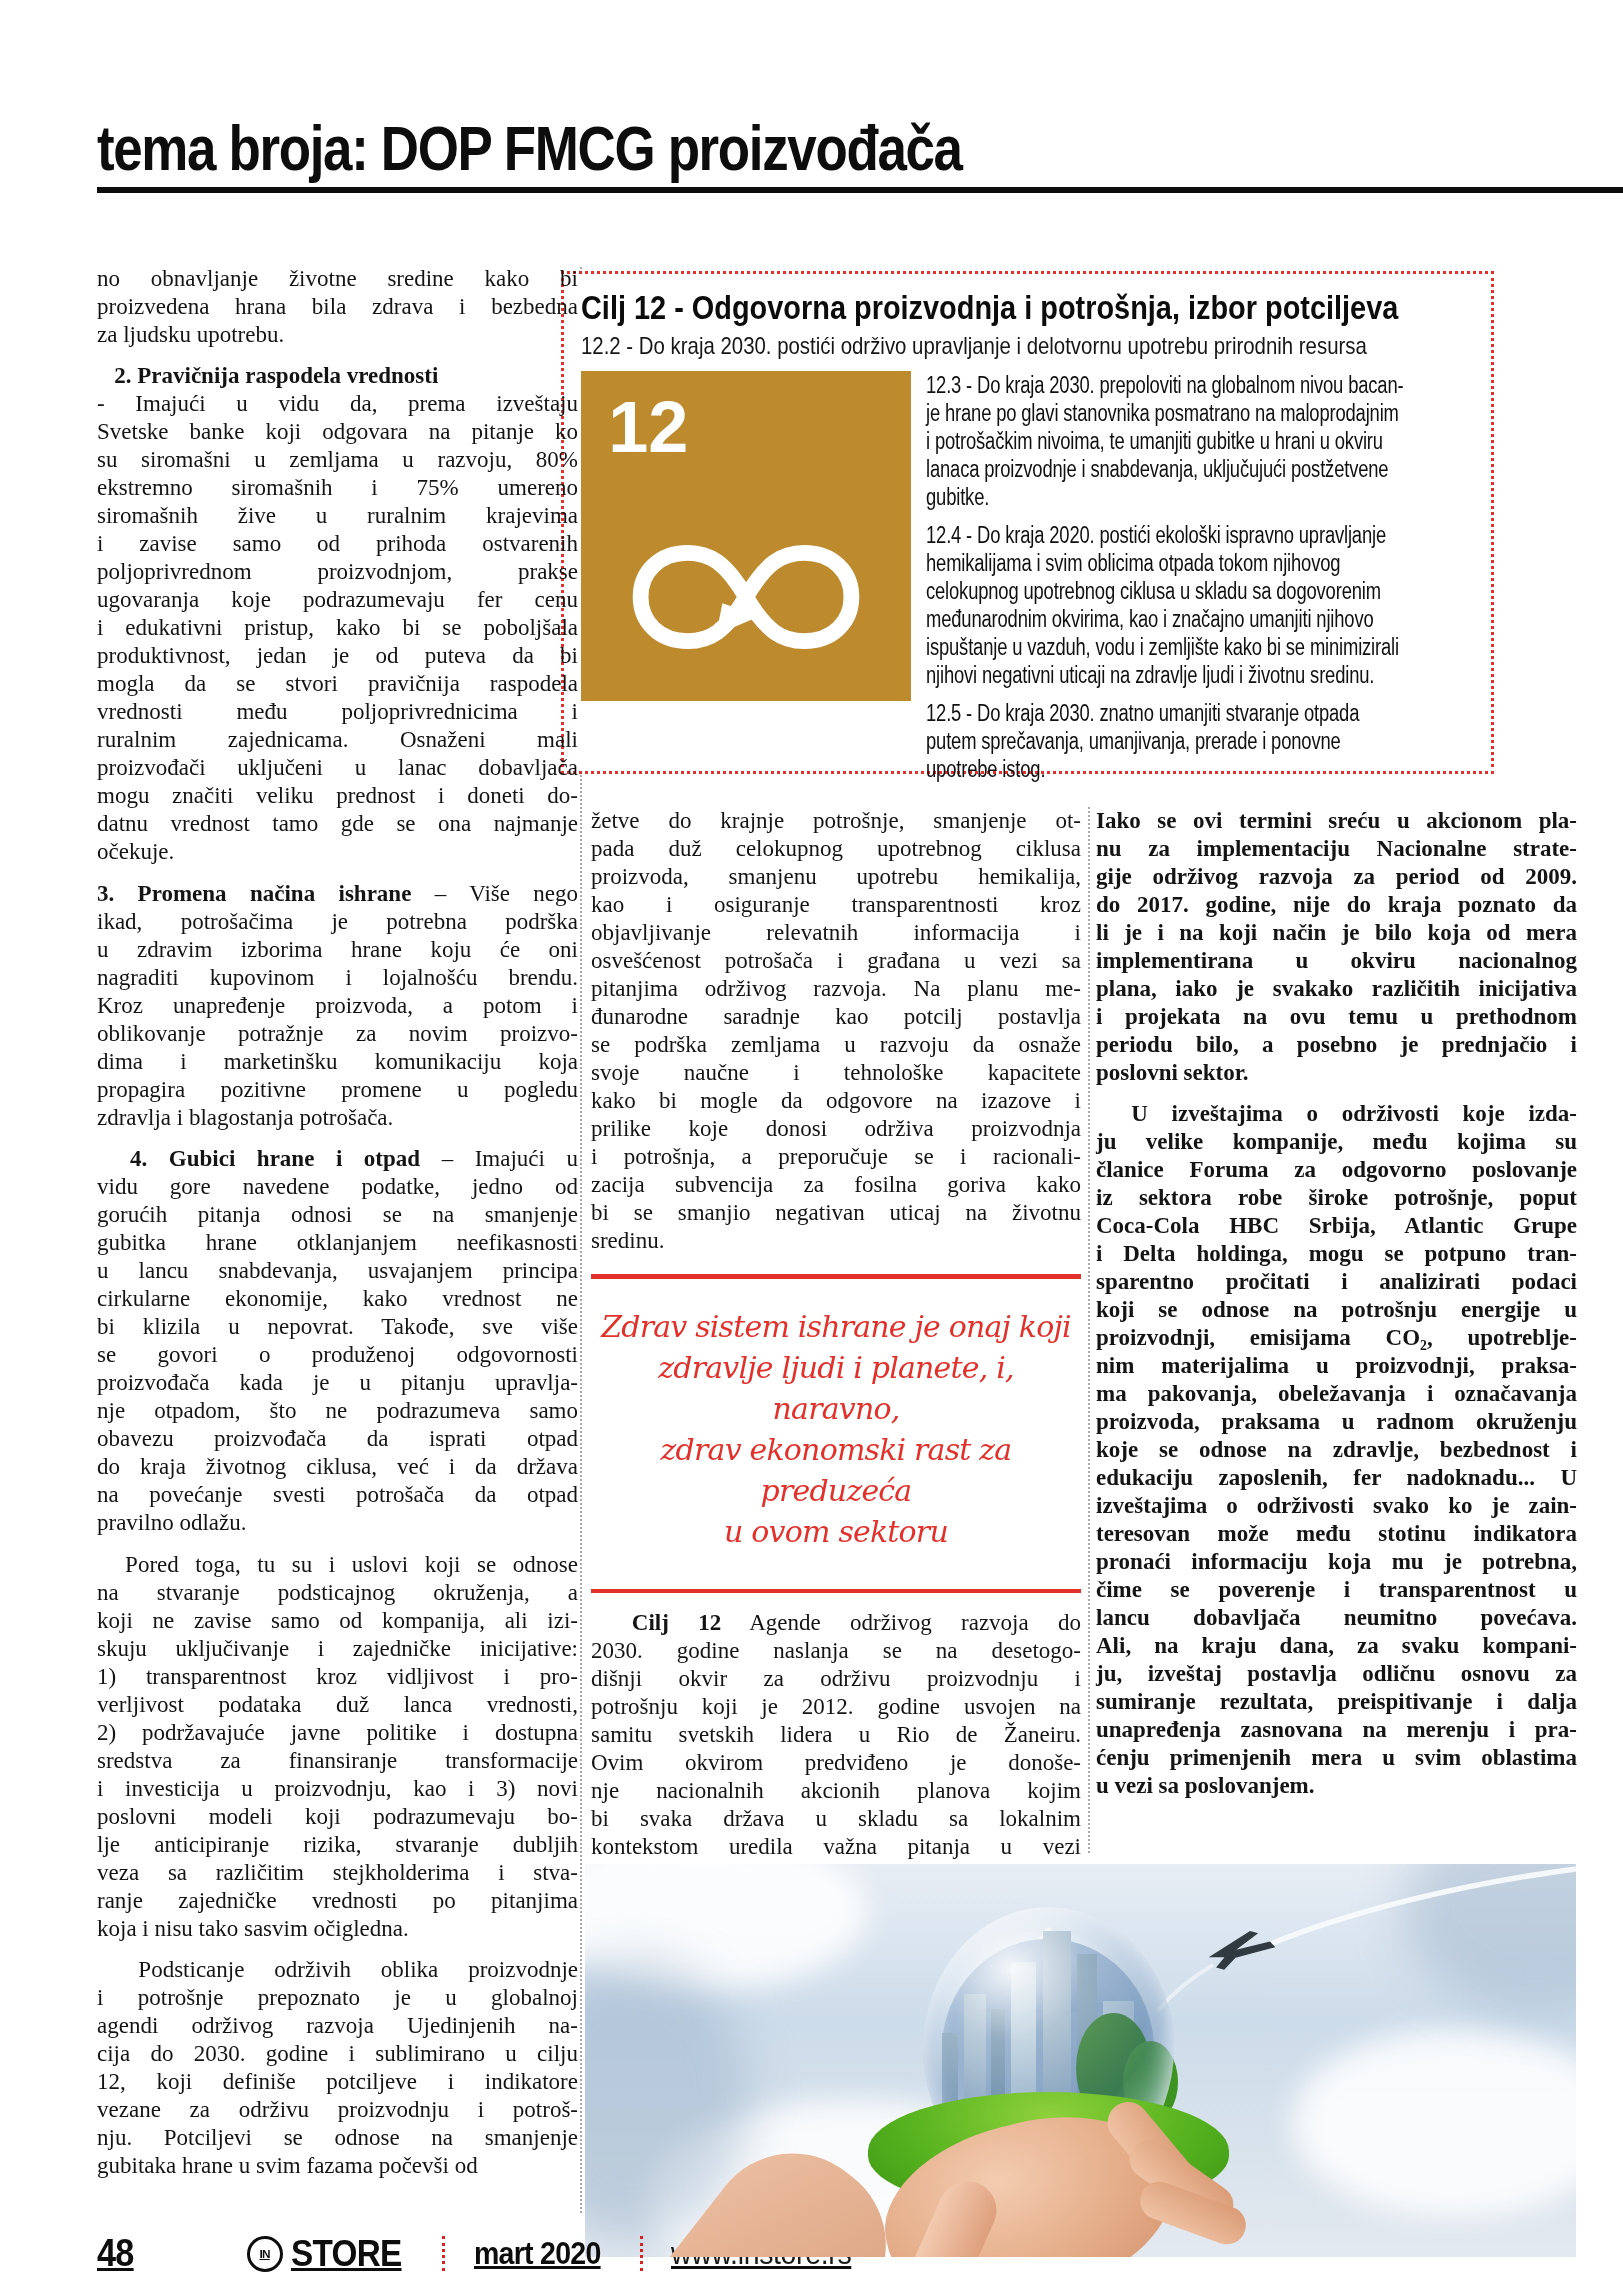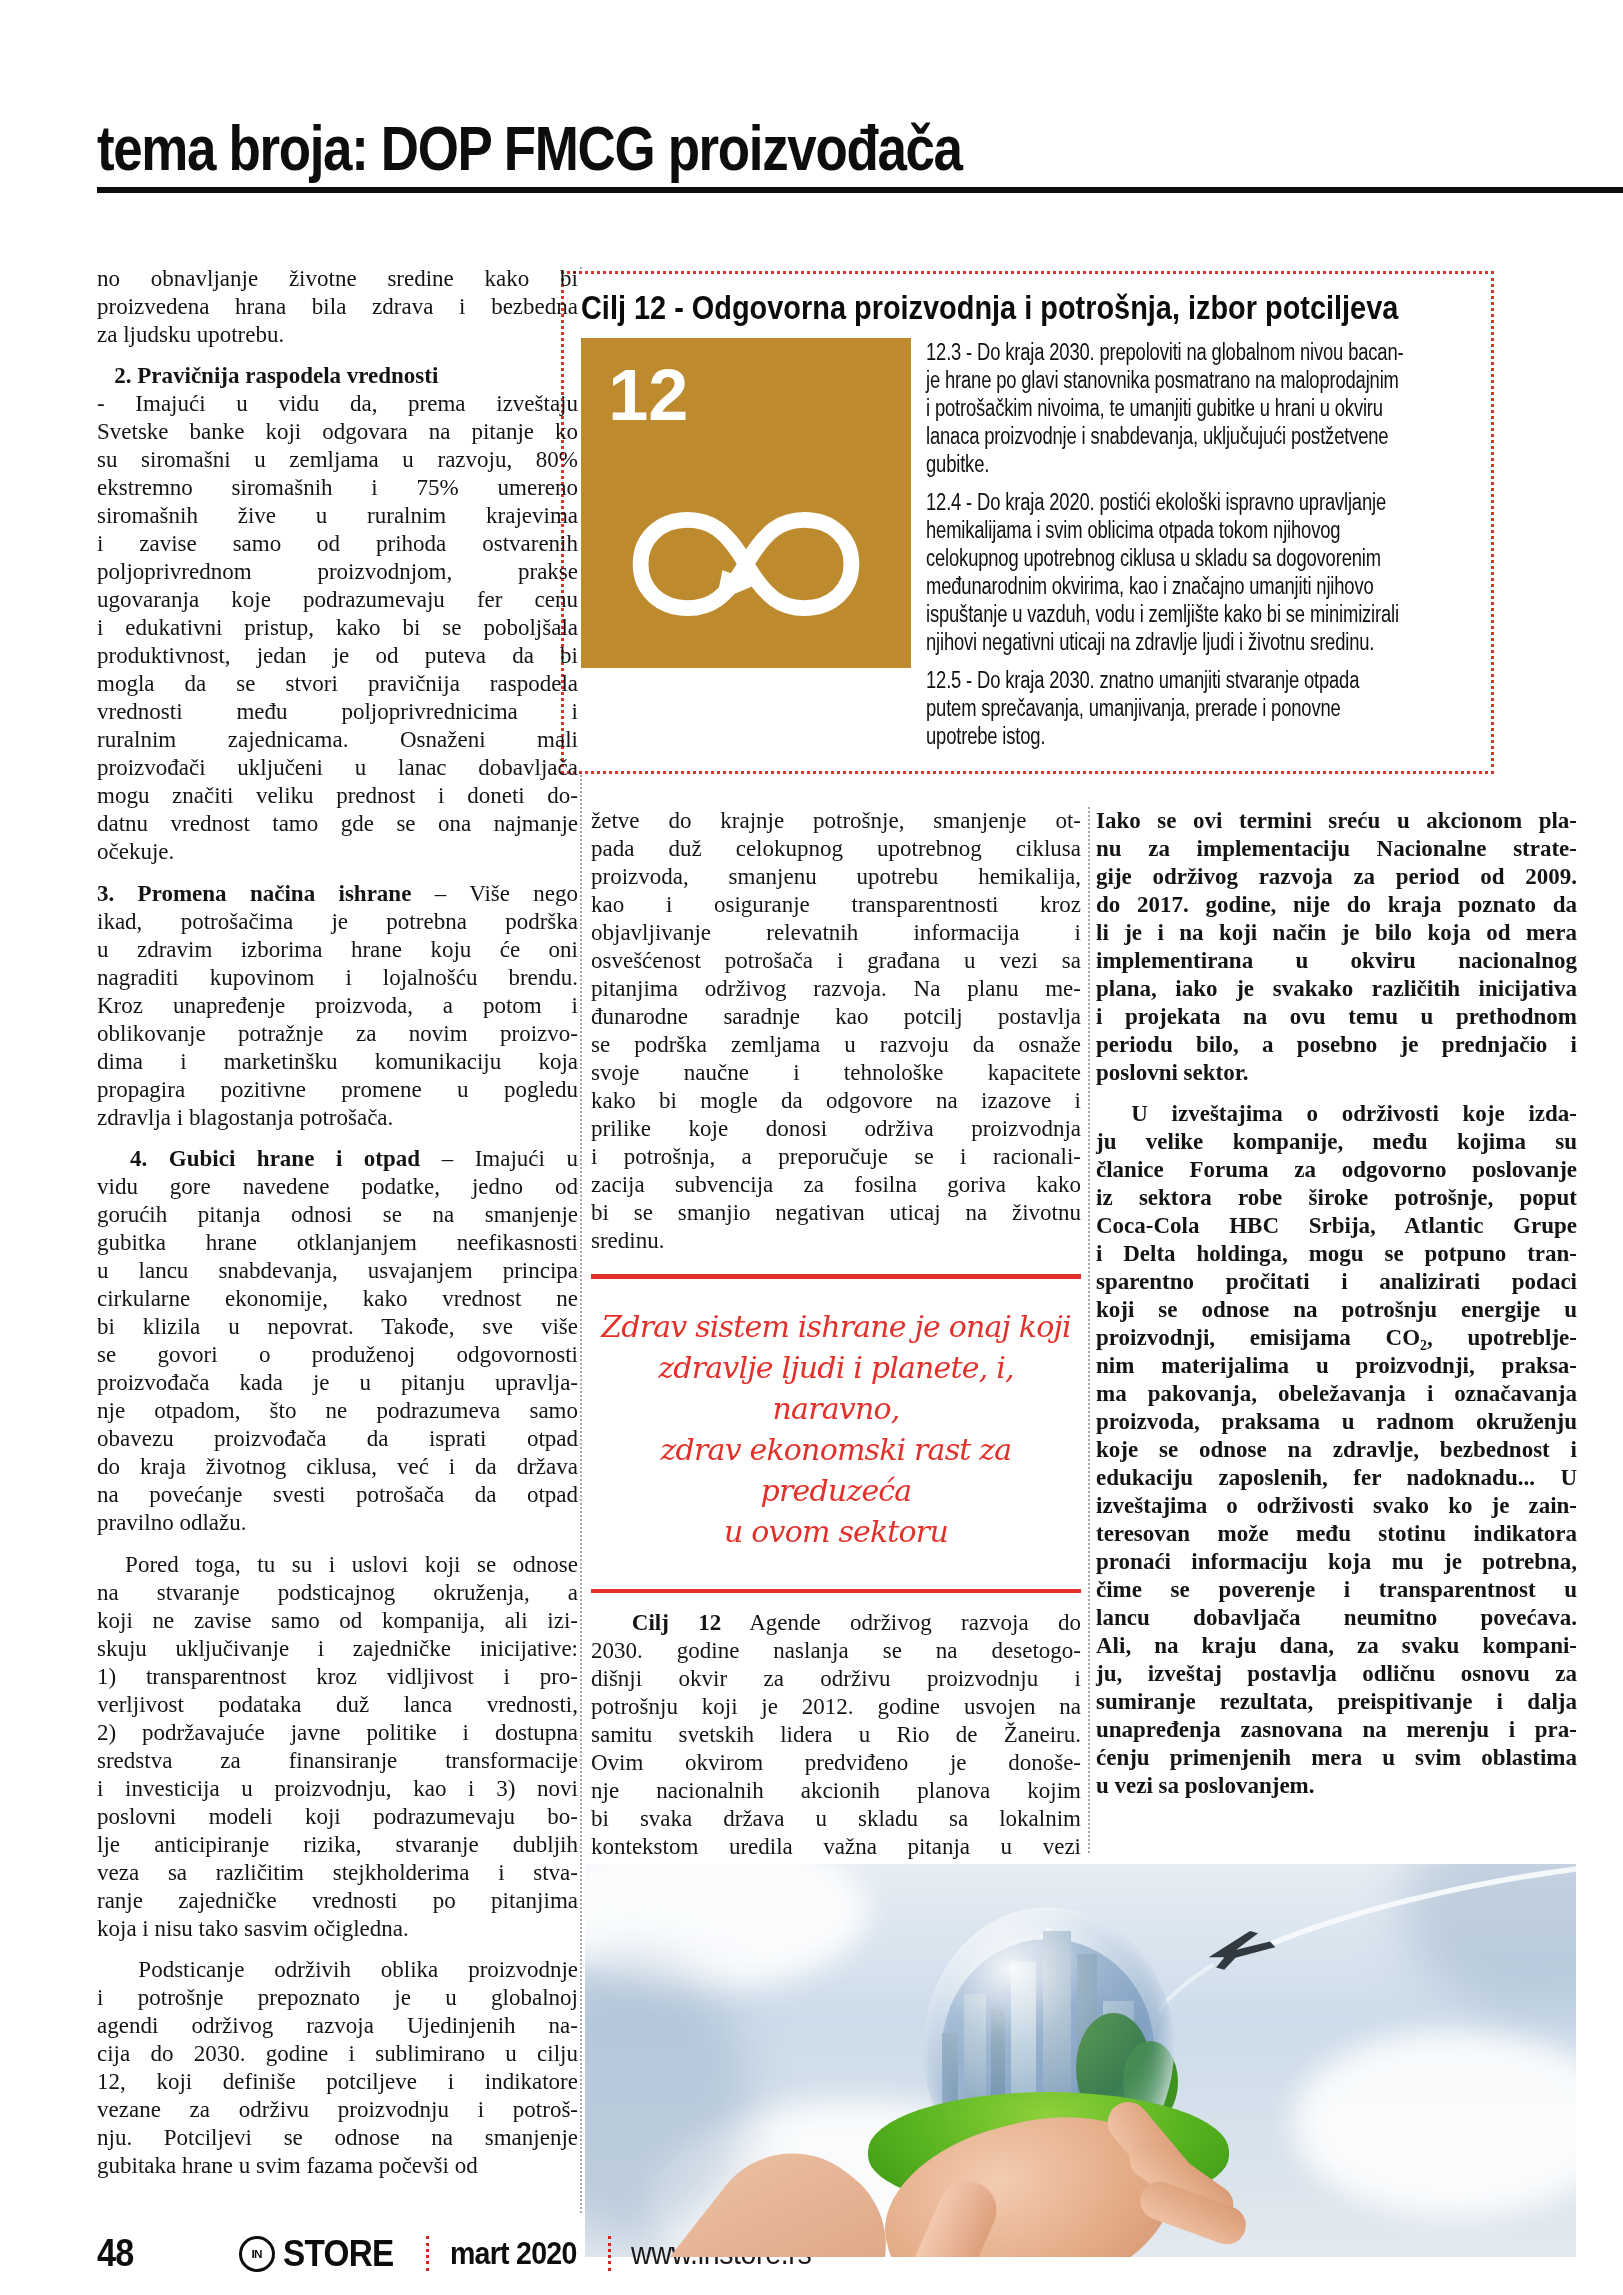--- a/index.html
+++ b/index.html
@@ -63,22 +63,22 @@
   .palm{position:absolute;left:298px;top:259px;width:291px;height:173px;border-radius:48%;z-index:7;
     transform:rotate(-14deg);background:radial-gradient(ellipse at 42% 30%,#f3ccb0 0%,#e4ac88 55%,#d3916c 100%);}
   .finger{position:absolute;border-radius:31px;z-index:7;background:linear-gradient(100deg,#f0c4a6,#d99a74);}
   .thumb{position:absolute;left:338px;top:314px;width:58px;height:134px;border-radius:31px;z-index:8;
     transform:rotate(24deg);background:linear-gradient(90deg,#f3cab0,#dd9f7c);}
   .forearm{position:absolute;left:94px;top:283px;width:181px;height:259px;border-radius:86px;z-index:6;
     transform:rotate(38deg);background:linear-gradient(115deg,#ecbfa2,#d79c79);}
   .contrail{position:absolute;left:0;top:0;z-index:2;}
   .plane{position:absolute;left:620px;top:63px;z-index:2;transform:rotate(-6deg);}
   
-  .footer{position:absolute;left:97px;top:2232px;display:flex;align-items:center;gap:8px;
-    font-family:"Liberation Sans",sans-serif;color:#0d0d0d;}
+  .footer{position:absolute;left:97px;top:2232px;display:flex;align-items:center;gap:16px;
+    font-family:"Liberation Sans",sans-serif;color:#0d0d0d;text-decoration:underline;}
   .pagenum{font-weight:800;font-size:38px;letter-spacing:-0.8px;transform:scaleX(.9);transform-origin:0 50%;}
   .logo-row{display:flex;align-items:center;margin-left:93px;}
   .in-circle{width:30px;height:30px;border:3.1px solid #0d0d0d;border-radius:50%;display:flex;
     align-items:center;justify-content:center;font-weight:800;font-size:11.8px;letter-spacing:-0.8px;}
   .brand{font-weight:900;font-size:37px;letter-spacing:-0.8px;margin-left:7.9px;transform:scaleX(.9);transform-origin:0 50%;}
   .fsep{height:35px;border-left:3.9px dotted #d6231f;margin:0 12.6px;}
   .issue{font-weight:800;font-size:31px;letter-spacing:-0.8px;transform:scaleX(.92);transform-origin:0 50%;}
   .site{font-size:31px;letter-spacing:-0.4px;color:#1a1a1a;transform:scaleX(.92);transform-origin:0 50%;}
   b{font-weight:bold;}
 </style>
@@ -86,20 +86,21 @@
 <body>
 
 <div class="hdr-title">tema broja: DOP FMCG proizvođača</div>
 <div class="hdr-rule"></div>
 
 <div class="vsep vsep-1"></div>
 <div class="vsep vsep-2"></div>
 
 <div class="goal-box">
   <div><span class="gb-title">Cilj 12 - Odgovorna proizvodnja i potrošnja, izbor potciljeva</span></div>
+  <div><span class="gb-sub">12.2 - Do kraja 2030. postići održivo upravljanje i delotvornu upotrebu prirodnih resursa</span></div>
   <div class="gb-row">
     <div class="sdg">
       <div class="sdg-num">12</div>
       <svg class="sdg-inf" width="236" height="126" viewBox="0 0 150 80">
         <path d="M75 40 C62 18 52 12 38 12 C20 12 8 24 8 40 C8 56 20 68 38 68 C52 68 62 62 75 40 C88 18 98 12 112 12 C130 12 142 24 142 40 C142 56 130 68 112 68 C98 68 88 62 75 40 Z" fill="none" stroke="#ffffff" stroke-width="10" stroke-linecap="round"></path>
         <polygon points="60,44 84,52 56,64" fill="#ffffff"></polygon>
       </svg>
     </div>
     <div class="items-wrap">
       <div class="box-items">

